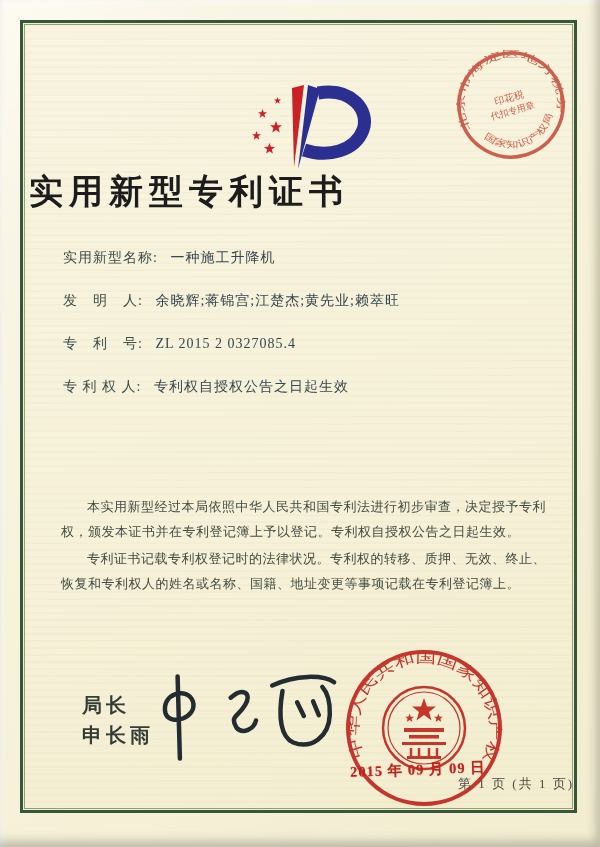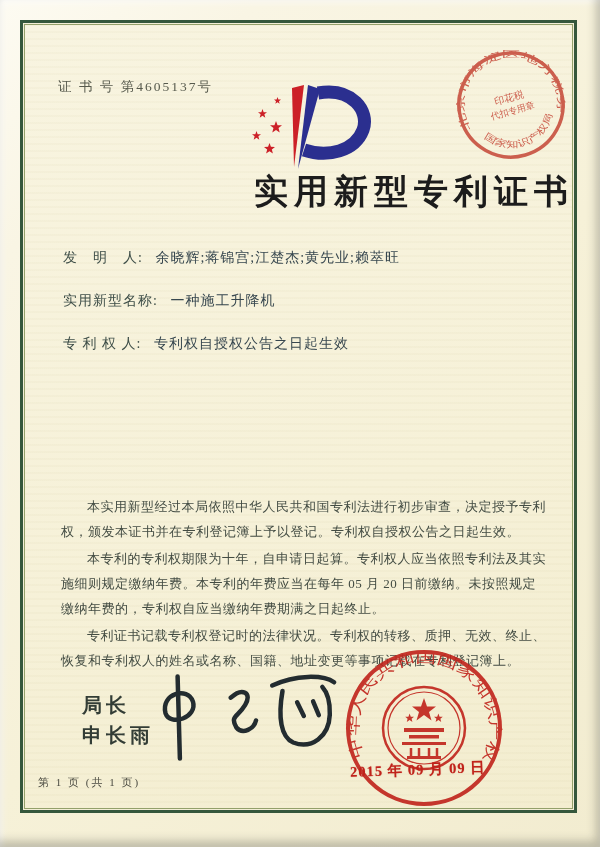--- a/index.html
+++ b/index.html
@@ -21,21 +21,21 @@
       repeating-linear-gradient(0deg, rgba(190,180,130,.06) 0 2px, rgba(255,255,255,0) 2px 7px),
       linear-gradient(160deg,#f8f4e0 0%,#f6f1d8 60%,#f3edcf 100%);
   }
   .cert-no {
     position:absolute; left:35px; top:55px;
     font-size:13.5px; letter-spacing:2px; color:#575a4d;
   }
   .logo { position:absolute; left:50%; transform:translateX(-50%); top:60px; }
   .title {
     position:absolute; top:146px; left:0; width:100%;
-    text-align:right; font-size:34px; font-weight:700; color:#1c1c1c;
+    text-align:left; font-size:34px; font-weight:700; color:#1c1c1c;
     letter-spacing:6px; padding-left:6px;
     font-family:"Liberation Serif","DejaVu Serif",serif;
   }
   .fields { position:absolute; left:40px; top:225px; width:480px; }
   .field-row { margin-bottom:24px; font-size:14px; line-height:19px; color:#3e4e48; letter-spacing:1px; }
   .field-label { color:#3e4e48; }
   .field-value { margin-left:8px; color:#37474f; }
   .body-text {
     position:absolute; left:36px; top:469px; width:490px;
     font-size:13px; line-height:25px; color:#434c43; letter-spacing:.5px;
@@ -47,33 +47,32 @@
     font-size:20px; font-weight:700; line-height:30px; letter-spacing:4px; color:#333d36;
   }
   .signature { position:absolute; left:117px; top:640px; transform:rotate(-3deg); }
   .office-seal { position:absolute; left:318px; top:622px; opacity:.9; }
   .seal-date {
     position:absolute; left:327px; top:737px; width:160px;
     color:#c0231b; font-size:14.5px; font-weight:700; letter-spacing:1px;
     transform:rotate(-2deg); text-shadow:0 0 1px rgba(192,35,27,.5);
   }
   .footer {
-    position:absolute; left:0; top:752px; width:100%; text-align:left;
-    font-size:11px; color:#4c4c42; letter-spacing:2px;padding-left:15px;
+    position:absolute; left:0; top:752px; width:100%; text-align:right;
+    font-size:13px; color:#4c4c42; letter-spacing:2px;padding-left:15px;
   }
   .tax-stamp { position:absolute; left:430px; top:24px; transform:rotate(-16deg); opacity:.85; }
   svg text { font-family:"Liberation Serif","DejaVu Serif",serif; }
 </style>
 </head>
 <body>
 
 <div class="page">
   <div class="frame">
 
-    <div class="cert-no">证 书 号 第4605137号</div>
 
     <svg class="logo" width="150" height="90" viewBox="0 0 150 90">
       <defs>
         <symbol id="star" viewBox="0 0 10 10">
           <polygon points="5,0 6.3,3.5 10,3.6 7.1,5.9 8.1,9.6 5,7.4 1.9,9.6 2.9,5.9 0,3.6 3.7,3.5" fill="#cc2027"></polygon>
         </symbol>
       </defs>
 
       <polygon points="68,5 80,2 70,84" fill="#cc2027"></polygon>
       <polygon points="84,2 96,6 74,86" fill="#2b2f8f"></polygon>
@@ -84,36 +83,39 @@
       <use href="#star" x="34" y="26" width="9" height="9"></use>
       <use href="#star" x="46" y="38" width="12" height="12"></use>
       <use href="#star" x="28" y="48" width="9" height="9"></use>
       <use href="#star" x="40" y="60" width="11" height="11"></use>
     </svg>
 
     <div class="title">实用新型专利证书</div>
 
     <div class="fields">
       <div class="field-row">
+        <span class="field-label">实用新型名称:</span>
+        <span class="field-value">一种施工升降机</span>
+      </div>
+      <div class="field-row">
         <span class="field-label">发　明　人:</span>
         <span class="field-value">余晓辉;蒋锦宫;江楚杰;黄先业;赖萃旺</span>
       </div>
       <div class="field-row">
-        <span class="field-label">实用新型名称:</span>
-        <span class="field-value">一种施工升降机</span>
+        <span class="field-label">专　利　号:</span>
+        <span class="field-value">ZL 2015 2 0327085.4</span>
       </div>
       <div class="field-row">
         <span class="field-label">专 利 权 人:</span>
         <span class="field-value">专利权自授权公告之日起生效</span>
       </div>
     </div>
 
     <div class="body-text">
       <p>本实用新型经过本局依照中华人民共和国专利法进行初步审查，决定授予专利权，颁发本证书并在专利登记簿上予以登记。专利权自授权公告之日起生效。</p>
-      <p>本专利的专利权期限为十年，自申请日起算。专利权人应当依照专利法及其实施细则规定缴纳年费。本专利的年费应当在每年 05 月 20 日前缴纳。未按照规定缴纳年费的，专利权自应当缴纳年费期满之日起终止。</p>
       <p>专利证书记载专利权登记时的法律状况。专利权的转移、质押、无效、终止、恢复和专利权人的姓名或名称、国籍、地址变更等事项记载在专利登记簿上。</p>
     </div>
 
     <div class="signer">
       <div>局长</div>
       <div>申长雨</div>
     </div>
 
     <svg class="signature" width="210" height="115" viewBox="0 0 210 115">
       <g fill="none" stroke="#232c30" stroke-width="4.5" stroke-linecap="round" stroke-linejoin="round">

